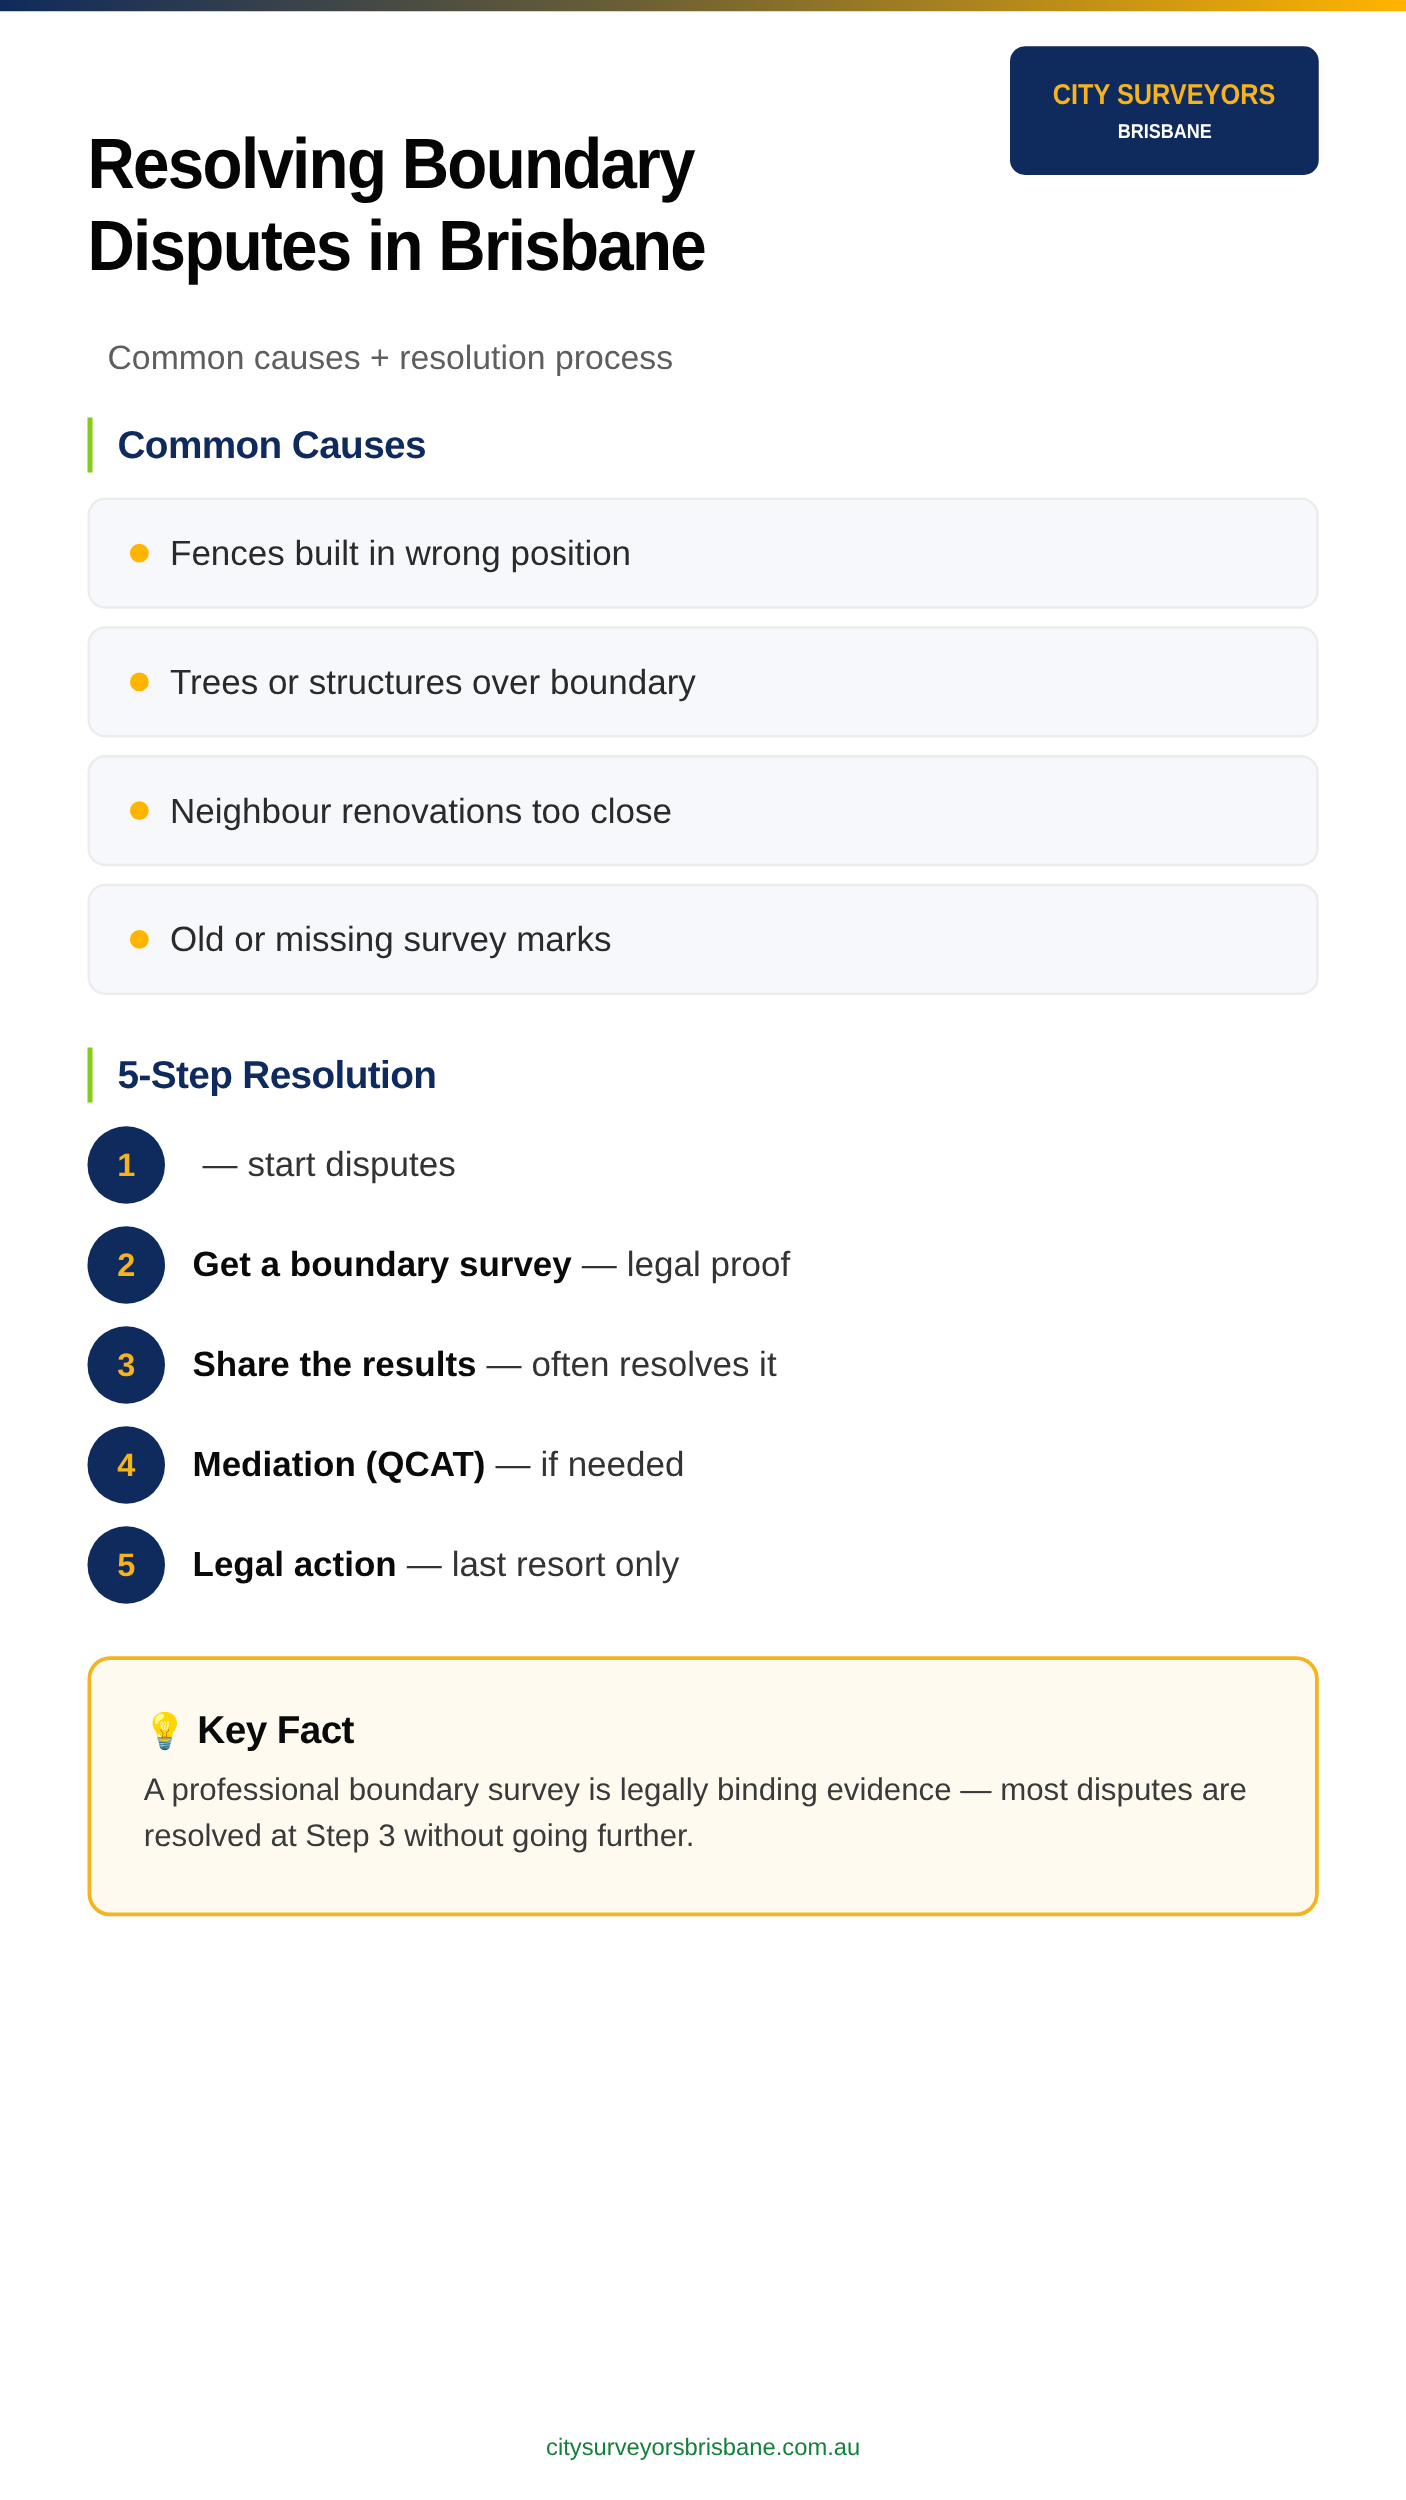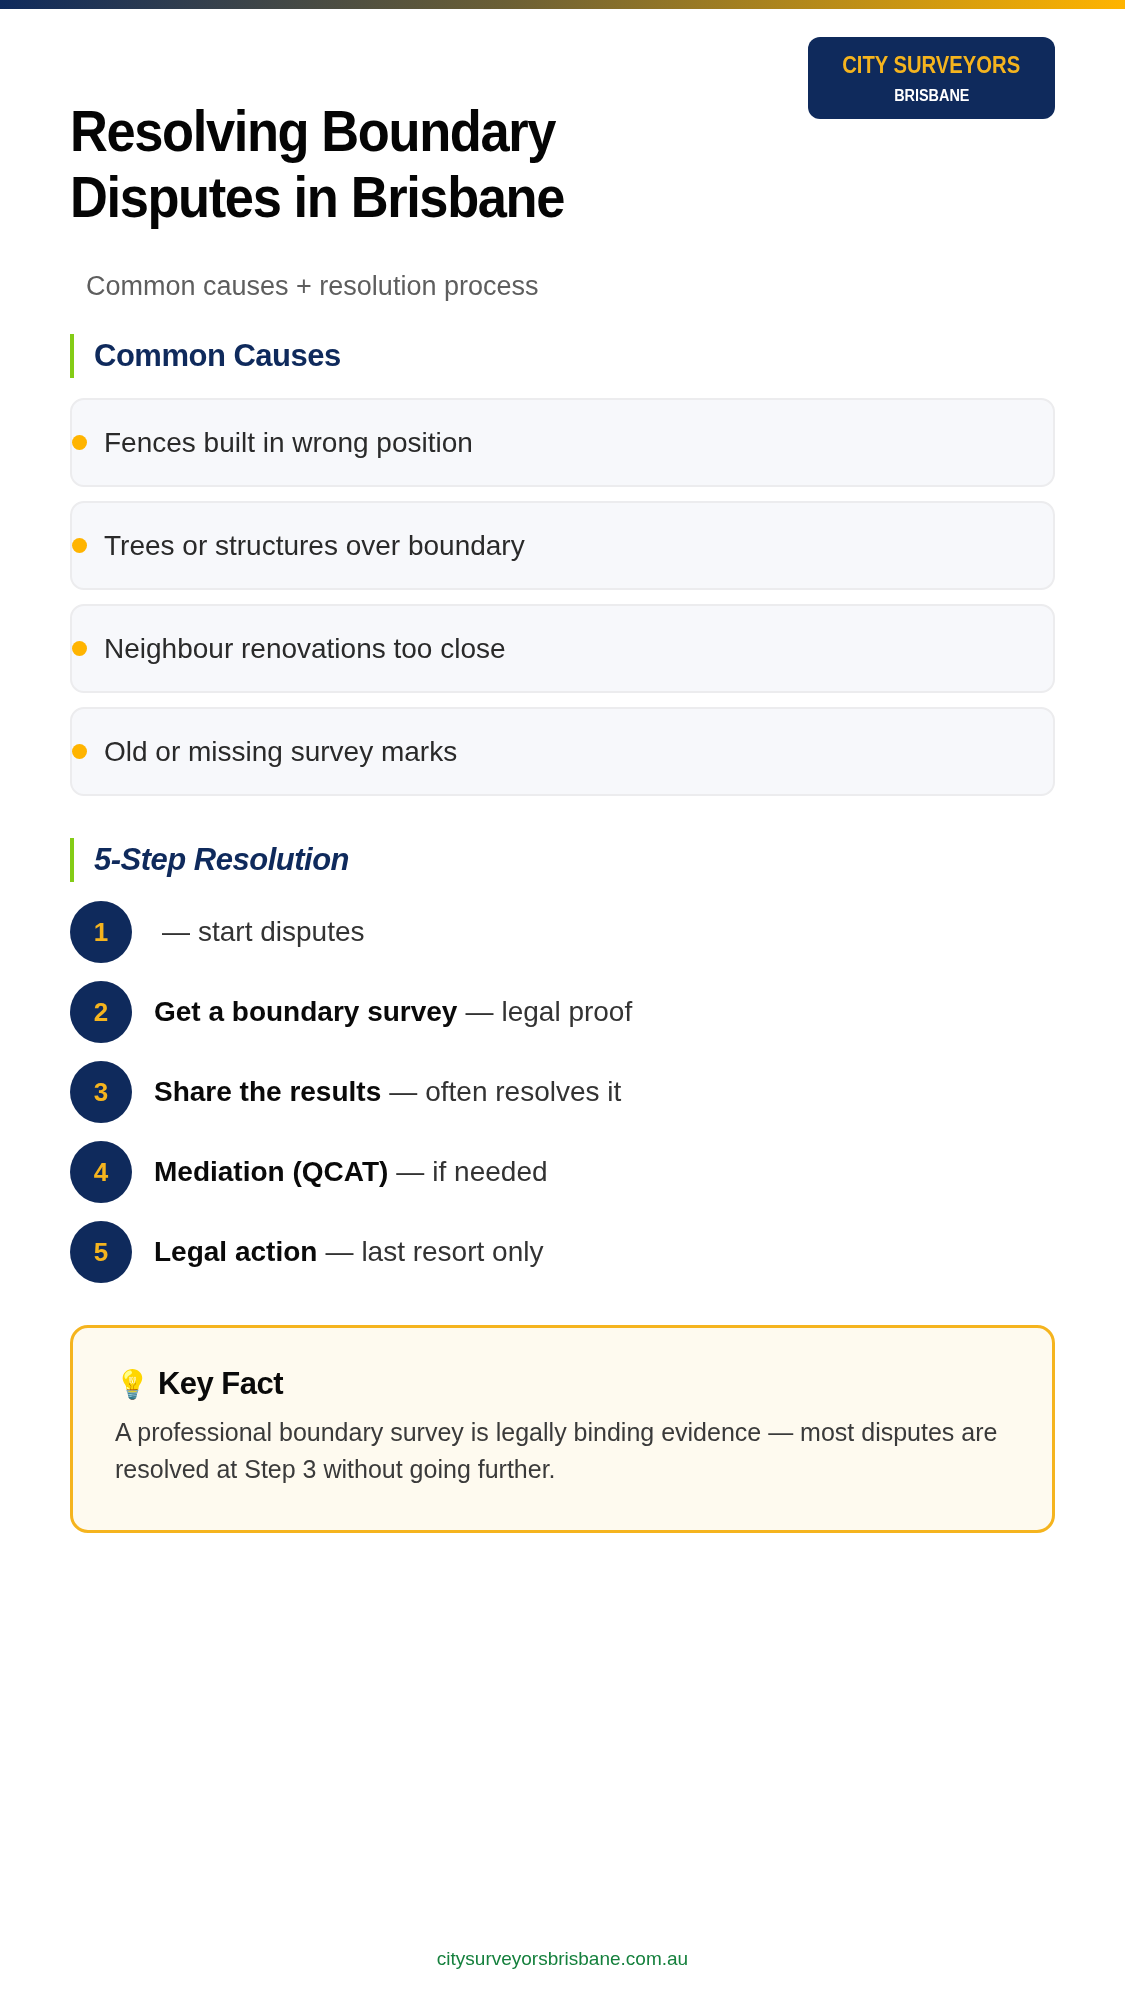--- a/index.html
+++ b/index.html
@@ -7,21 +7,21 @@
       width: 1125px; height: 2000px; position: relative; overflow: hidden;
       background: #ffffff;
       font-family: "Liberation Sans", sans-serif;
       color: #1a1a1a;
     }
     .topbar {
       position: absolute; left: 0; top: 0; width: 1125px; height: 9px;
       background: linear-gradient(90deg, #0f2a5c 0%, #6b5f35 45%, #ffb400 100%);
     }
     .brand {
-      position: absolute; left: 808px; top: 37px; width: 247px; height: 82px;
+      position: absolute; left: 808px; top: 37px; width: 247px; height: 103px;
       background: #0f2a5c; border-radius: 12px;
       display: flex; flex-direction: column; align-items: center; justify-content: center;
     }
     .brand-name {
       color: #f5b41e; font-weight: 700; font-size: 23px; letter-spacing: 0px;
       transform: scaleX(0.88);
     }
     .brand-sub {
       color: #ffffff; font-weight: 700; font-size: 16px; margin-top: 8px;
       transform: scaleX(0.9);
@@ -40,21 +40,21 @@
       position: absolute; left: 70px; height: 44px;
       border-left: 4px solid #84cc16; padding-left: 20px;
       display: flex; align-items: center;
       font-size: 31px; font-weight: 700; color: #0f2a5c;
       letter-spacing: -0.5px;
     }
     .causes { position: absolute; left: 70px; top: 398px; width: 985px; }
     .cause {
       box-sizing: border-box; height: 89px; margin-bottom: 14px;
       background: #f7f8fb; border: 2px solid #ececee; border-radius: 14px;
-      display: flex; align-items: center; 
+      display: flex; align-items: center; padding-left: 32px;
     }
     .dot { width: 15px; height: 15px; border-radius: 50%; background: #ffb400; margin-right: 17px; flex: none; }
     .cause-text { font-size: 28px; color: #2a2a2a; }
     .steps { position: absolute; left: 70px; top: 901px; width: 985px; }
     .step { height: 62px; margin-bottom: 18px; display: flex; align-items: center; }
     .step-num {
       width: 62px; height: 62px; border-radius: 50%; background: #0f2a5c;
       color: #f5b41e; font-weight: 700; font-size: 26px;
       display: flex; align-items: center; justify-content: center; flex: none;
       margin-right: 22px;
@@ -106,21 +106,21 @@
   <div class="cause">
     <span class="dot"></span>
     <span class="cause-text">Neighbour renovations too close</span>
   </div>
   <div class="cause">
     <span class="dot"></span>
     <span class="cause-text">Old or missing survey marks</span>
   </div>
 </div>
 
-<div class="section-head" style="top:838px;font-style:italic;">5-Step Resolution</div>
+<div class="section-head" style="top:838px;">5-Step Resolution</div>
 
 <div class="steps">
   <div class="step">
     <span class="step-num">1</span>
     <span class="step-sep">—</span>
     <span class="step-desc">start disputes</span>
   </div>
   <div class="step">
     <span class="step-num">2</span>
     <span class="step-title">Get a boundary survey</span>

